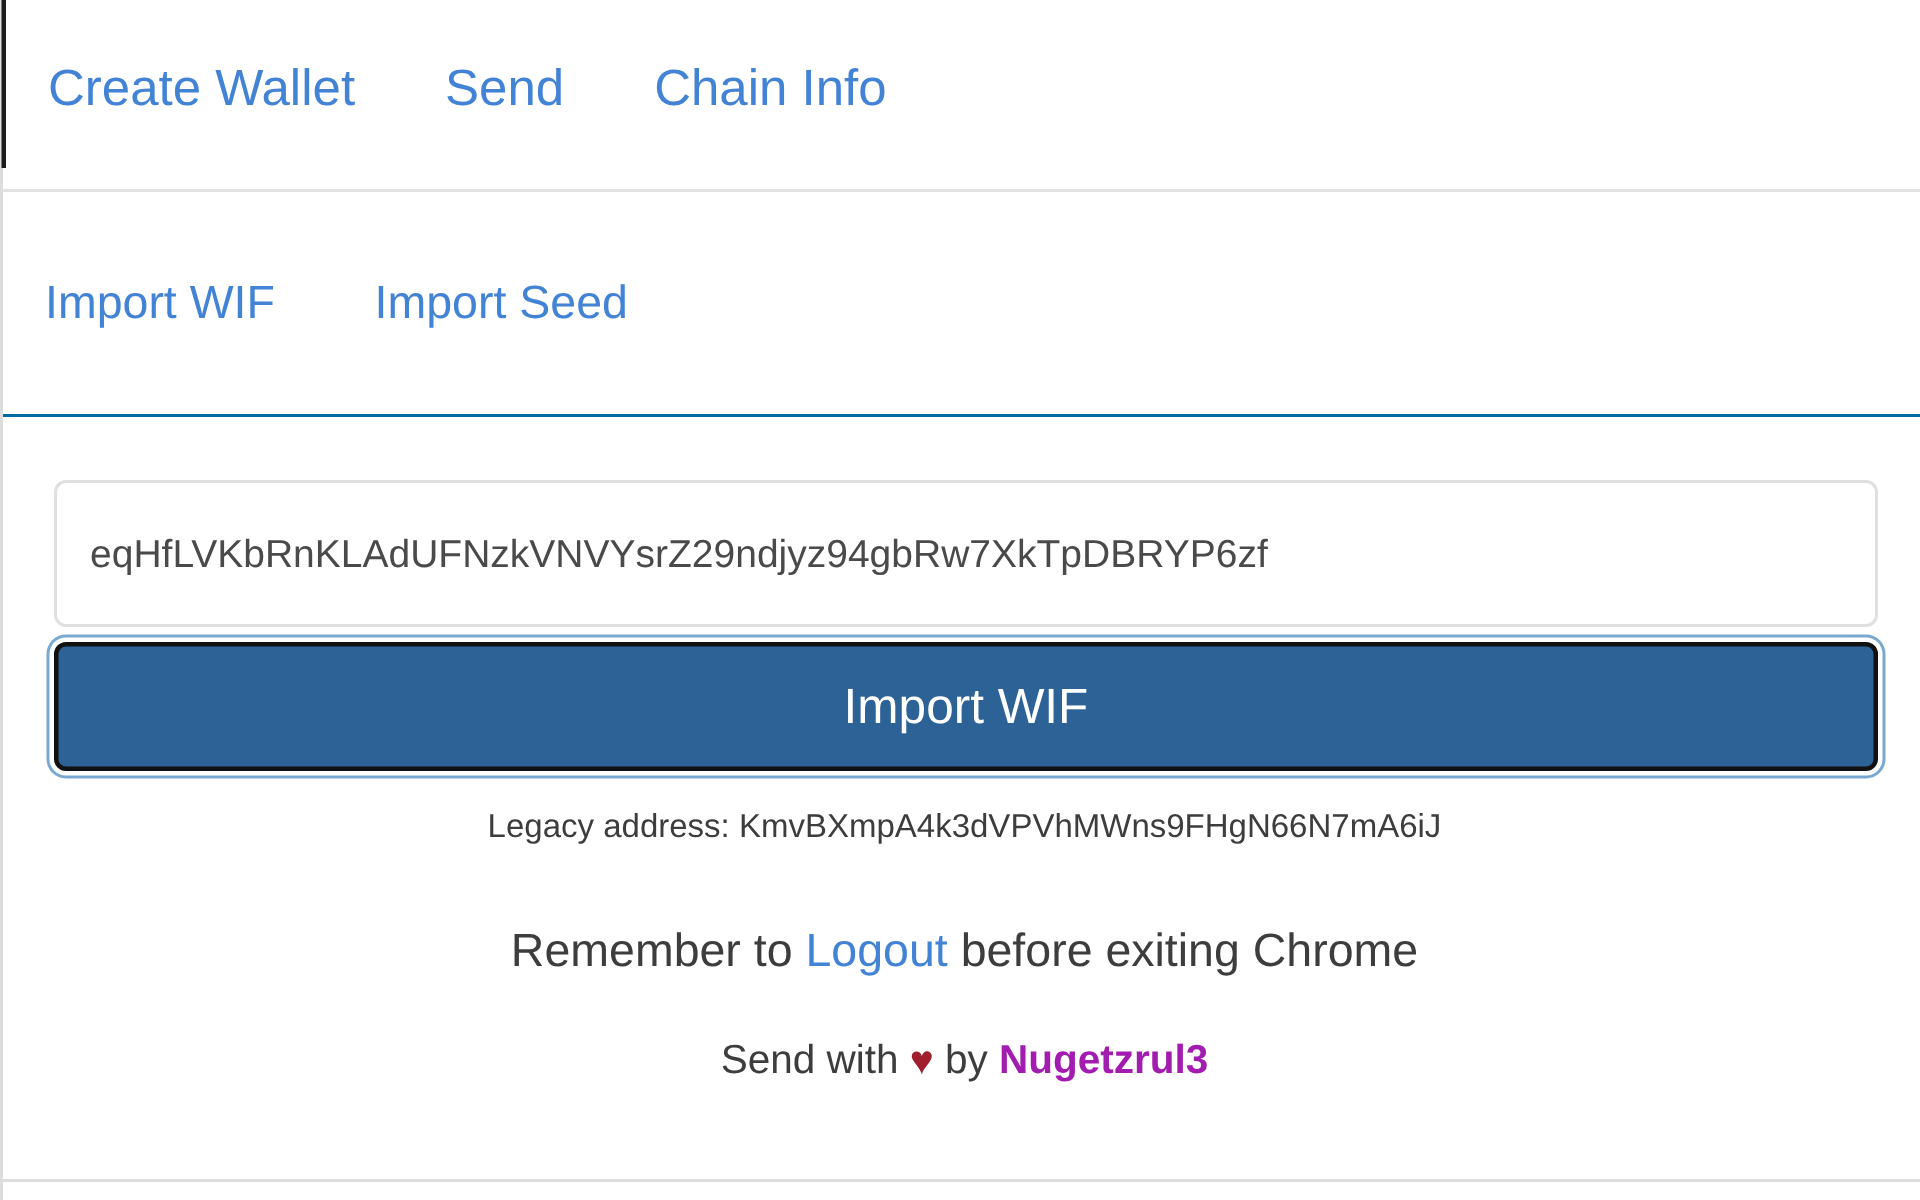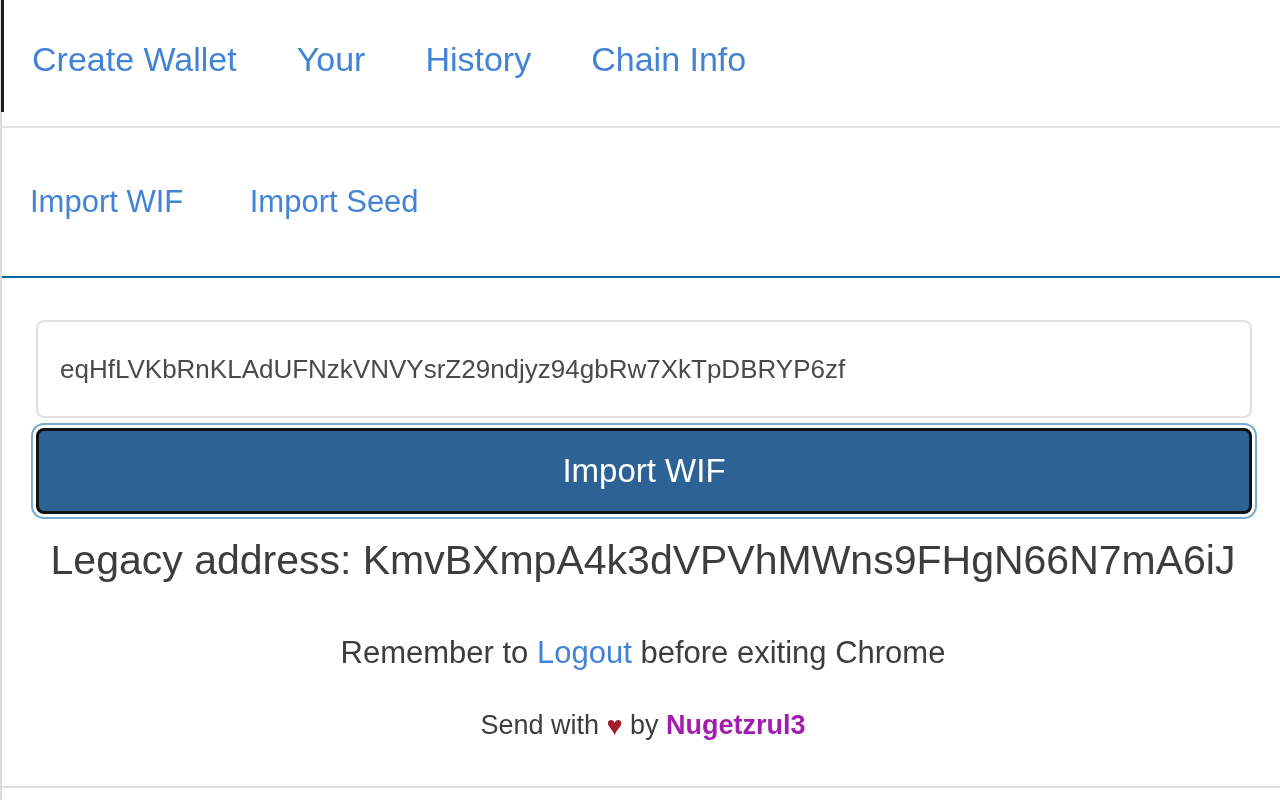--- a/index.html
+++ b/index.html
@@ -124,21 +124,21 @@
     border: 3px solid #111111;
     border-radius: 8px;
     box-shadow: 0 0 0 3px #ffffff, 0 0 0 5px #79a8d0;
     cursor: pointer;
     outline: none;
   }
 
   .legacy-address {
     margin-top: 26px;
     text-align: center;
-    font-size: 41px;
+    font-size: 22px;
     color: #3d3d3d;
     line-height: 1;
   }
 
   .logout-line {
     margin-top: 56px;
     text-align: center;
     font-size: 31px;
     color: #3d3d3d;
     line-height: 1;
@@ -181,24 +181,21 @@
 
 <div class="app-frame">
 
   <div class="nav-tabs">
     <div class="tab-clip-edge"></div>
 
     <div class="nav-tab">
       <span>Create Wallet</span>
     </div>
     <div class="nav-tab">
-      <span>Your</span>
-    </div>
-    <div class="nav-tab">
-      <span>History</span>
+      <span>Send</span>
     </div>
     <div class="nav-tab">
       <span>Chain Info</span>
     </div>
     <div class="nav-tab">
       
     </div>
   </div>
 
   <div class="sub-nav">

